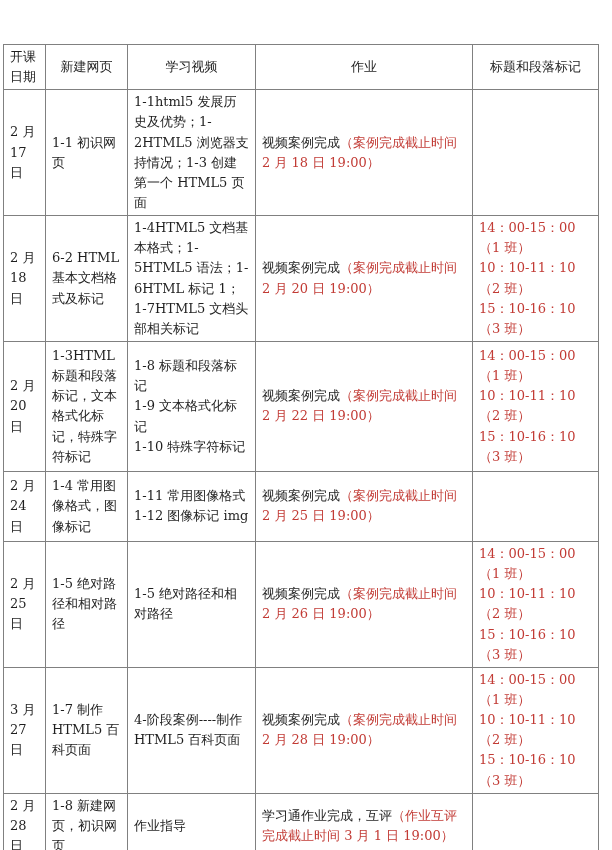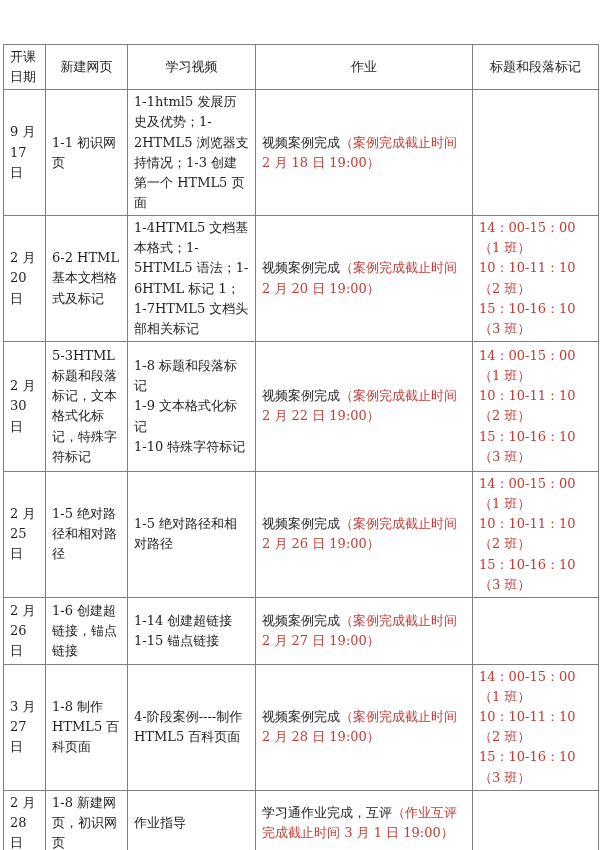--- a/index.html
+++ b/index.html
@@ -57,75 +57,75 @@
       <tr>
         <th class="first">开课日期</th>
         <th>新建网页</th>
         <th>学习视频</th>
         <th>作业</th>
         <th>标题和段落标记</th>
       </tr>
     </thead>
     <tbody id="schedule-body">
         <tr style="height: 84px;">
-          <td class="date-cell">9 月 17 日</td>
+          <td class="date-cell">2 月 17 日</td>
           <td class="task-cell">1-1 初识网页</td>
           <td class="video-cell">1-1html5 发展历史及优势；1-2HTML5 浏览器支持情况；1-3 创建第一个 HTML5 页面</td>
           <td class="homework-cell"><span>视频案例完成</span><span style="color: rgb(194, 59, 53);">（案例完成截止时间 2 月 18 日 19:00）</span></td>
           <td class="qa-cell" style="color: rgb(194, 59, 53);"></td>
         </tr>
         <tr style="height: 121px;">
-          <td class="date-cell">2 月 20 日</td>
+          <td class="date-cell">2 月 18 日</td>
           <td class="task-cell">6-2 HTML 基本文档格式及标记</td>
           <td class="video-cell">1-4HTML5 文档基本格式；1-5HTML5 语法；1-6HTML 标记 1；1-7HTML5 文档头部相关标记</td>
           <td class="homework-cell"><span>视频案例完成</span><span style="color: rgb(194, 59, 53);">（案例完成截止时间 2 月 20 日 19:00）</span></td>
           <td class="qa-cell" style="color: rgb(194, 59, 53);">14：00-15：00
 （1 班）
 10：10-11：10
 （2 班）
 15：10-16：10
 （3 班）</td>
         </tr>
         <tr style="height: 130px;">
-          <td class="date-cell">2 月 30 日</td>
-          <td class="task-cell">5-3HTML 标题和段落标记，文本格式化标记，特殊字符标记</td>
+          <td class="date-cell">2 月 20 日</td>
+          <td class="task-cell">1-3HTML 标题和段落标记，文本格式化标记，特殊字符标记</td>
           <td class="video-cell">1-8 标题和段落标记
 1-9 文本格式化标记
 1-10 特殊字符标记</td>
           <td class="homework-cell"><span>视频案例完成</span><span style="color: rgb(194, 59, 53);">（案例完成截止时间 2 月 22 日 19:00）</span></td>
           <td class="qa-cell" style="color: rgb(194, 59, 53);">14：00-15：00
 （1 班）
 10：10-11：10
 （2 班）
 15：10-16：10
 （3 班）</td>
+        </tr>
+        <tr style="height: 70px;">
+          <td class="date-cell">2 月 24 日</td>
+          <td class="task-cell">1-4 常用图像格式，图像标记</td>
+          <td class="video-cell">1-11 常用图像格式
+1-12 图像标记 img</td>
+          <td class="homework-cell"><span>视频案例完成</span><span style="color: rgb(194, 59, 53);">（案例完成截止时间 2 月 25 日 19:00）</span></td>
+          <td class="qa-cell" style="color: rgb(194, 59, 53);"></td>
         </tr>
         <tr style="height: 120px;">
           <td class="date-cell">2 月 25 日</td>
           <td class="task-cell">1-5 绝对路径和相对路径</td>
           <td class="video-cell">1-5 绝对路径和相对路径</td>
           <td class="homework-cell"><span>视频案例完成</span><span style="color: rgb(194, 59, 53);">（案例完成截止时间 2 月 26 日 19:00）</span></td>
           <td class="qa-cell" style="color: rgb(194, 59, 53);">14：00-15：00
 （1 班）
 10：10-11：10
 （2 班）
 15：10-16：10
 （3 班）</td>
         </tr>
-        <tr style="height: 67px;">
-          <td class="date-cell">2 月 26 日</td>
-          <td class="task-cell">1-6 创建超链接，锚点链接</td>
-          <td class="video-cell">1-14 创建超链接
-1-15 锚点链接</td>
-          <td class="homework-cell"><span>视频案例完成</span><span style="color: rgb(194, 59, 53);">（案例完成截止时间 2 月 27 日 19:00）</span></td>
-          <td class="qa-cell" style="color: rgb(194, 59, 53);"></td>
-        </tr>
         <tr style="height: 123px;">
           <td class="date-cell">3 月 27 日</td>
-          <td class="task-cell">1-8 制作 HTML5 百科页面</td>
+          <td class="task-cell">1-7 制作 HTML5 百科页面</td>
           <td class="video-cell">4-阶段案例----制作 HTML5 百科页面</td>
           <td class="homework-cell"><span>视频案例完成</span><span style="color: rgb(194, 59, 53);">（案例完成截止时间 2 月 28 日 19:00）</span></td>
           <td class="qa-cell" style="color: rgb(194, 59, 53);">14：00-15：00
 （1 班）
 10：10-11：10
 （2 班）
 15：10-16：10
 （3 班）</td>
         </tr>
         <tr style="height: 65px;">

